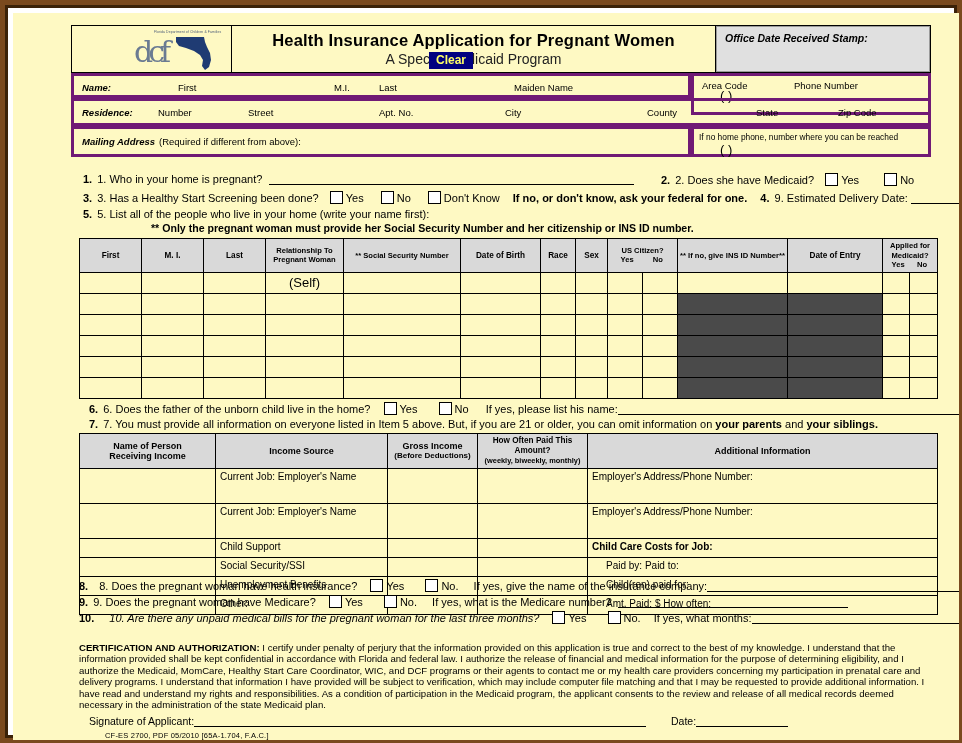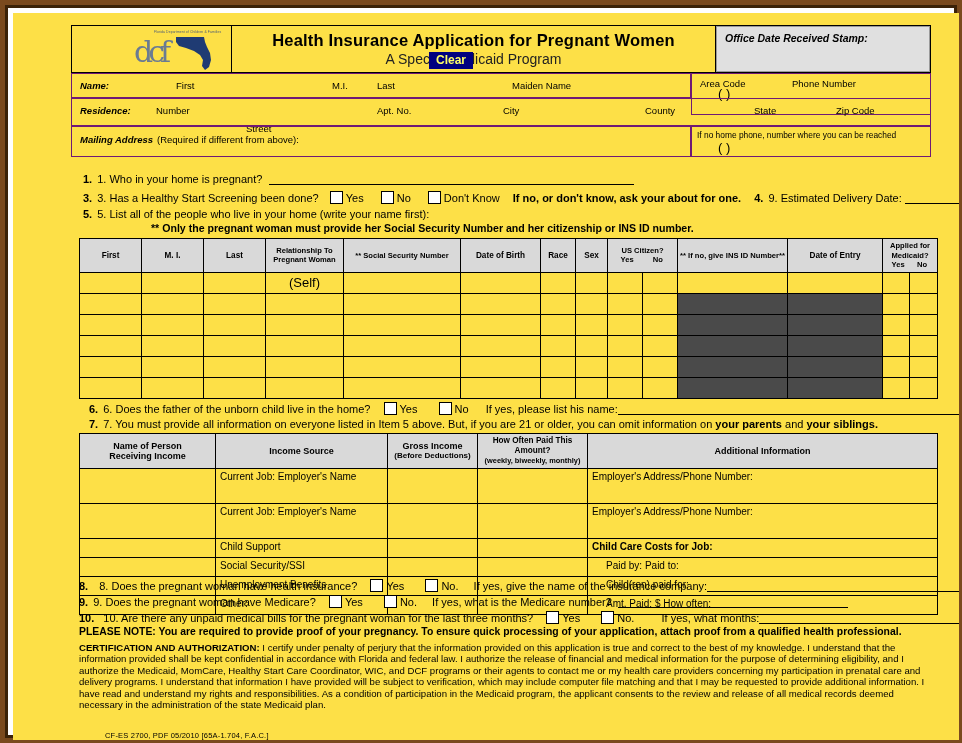--- a/index.html
+++ b/index.html
@@ -28,21 +28,21 @@
     position: absolute;
     left: 0; top: 0; right: 0; bottom: 0;
     border: 3px solid #3b2208;
     pointer-events: none;
   }
   #sheet {
     position: absolute;
     left: 8px; top: 8px;
     width: 946px;
     height: 727px;
-    background: #fde047;
+    background: #fef9c3;
     overflow: hidden;
   }
 
   
   .b  { font-weight: bold; }
   .bi { font-weight: bold; font-style: italic; }
 
   .checkbox {
     display: inline-block;
     width: 11px; height: 11px;
@@ -119,21 +119,21 @@
     font-style: italic;
   }
 
   
   .logo-wrap { position: absolute; left: 62px; top: 3px; width: 96px; height: 43px; }
   .logo-txt { position: absolute; left: 20px; top: 1px; font-size: 3.4px; color:#4a5a77; line-height:4px; letter-spacing:.1px;}
   .logo-dcf { position: absolute; left: 0px; top: 5px; font-family: "DejaVu Serif", serif; font-size: 30px; color: #6b7b92; letter-spacing: -5px; font-weight: 300; }
   .logo-fl  { position: absolute; left: 40px; top: 4px; }
 
   
-  .grid-row { position: absolute; box-sizing: border-box; border: 1px solid #701a75; }
+  .grid-row { position: absolute; box-sizing: border-box; border: 3px solid #701a75; }
   .cellTxt { position: absolute; font-size: 9.5px; }
 
   
   .q { position: absolute; font-size: 11px; white-space: nowrap; }
   .q-sm { position: absolute; font-size: 10.3px; white-space: nowrap; }
 
   
   #hh-table {
     position: absolute;
     left: 66px; top: 225px;
@@ -245,21 +245,21 @@
   </div>
   <div class="grid-row" style="left:678px; top:60px; width:240px; height:42px;">
     <span class="cellTxt" style="left:8px; top:4px;">Area Code</span>
     <span class="cellTxt" style="left:100px; top:4px;">Phone Number</span>
     <span class="cellTxt" style="left:26px; top:12px; font-size:13px;">(                  )</span>
   </div>
 
   <div class="grid-row" style="left:58px; top:85px; width:860px; height:28px;">
     <span class="cellTxt bi" style="left:8px; top:6px;">Residence:</span>
     <span class="cellTxt" style="left:84px; top:6px;">Number</span>
-    <span class="cellTxt" style="left:174px; top:24px;">Street</span>
+    <span class="cellTxt" style="left:174px; top:6px;">Street</span>
     <span class="cellTxt" style="left:305px; top:6px;">Apt. No.</span>
     <span class="cellTxt" style="left:431px; top:6px;">City</span>
     <span class="cellTxt" style="left:573px; top:6px;">County</span>
     <span class="cellTxt" style="left:682px; top:6px;">State</span>
     <span class="cellTxt" style="left:764px; top:6px;">Zip Code</span>
   </div>
 
   <div class="grid-row" style="left:58px; top:113px; width:620px; height:31px;">
     <span class="cellTxt" style="left:8px; top:7px;">
       <span class="bi">Mailing Address</span><span style="margin-left:4px;">(Required if different from above):</span>
@@ -267,29 +267,35 @@
   </div>
   <div class="grid-row" style="left:678px; top:113px; width:240px; height:31px;">
     <span class="cellTxt" style="left:5px; top:3px; font-size:8.4px;">If no home phone, number where you can be reached</span>
     <span class="cellTxt" style="left:26px; top:13px; font-size:13px;">(                  )</span>
   </div>
 
   <div class="q" style="left:70px; top:160px;">
     <span class="b">1.</span>
     <span style="margin-left:2px;">1. Who in your home is pregnant?</span>
     <span class="uline" style="width:365px; margin-left:4px;"></span>
+  </div>
+  <div class="q" style="left:648px; top:160px;">
+    <span class="b">2.</span>
+    <span style="margin-left:2px;">2. Does she have Medicaid?</span>
+    <span class="checkbox" style="margin-left:8px;"></span><span>Yes</span>
+    <span class="checkbox" style="margin-left:22px;"></span><span>No</span>
   </div>
 
   <div class="q" style="left:70px; top:178px;">
     <span class="b">3.</span>
     <span style="margin-left:2px;">3. Has a Healthy Start Screening been done?</span>
     <span class="checkbox" style="margin-left:8px;"></span><span>Yes</span>
     <span class="checkbox" style="margin-left:14px;"></span><span>No</span>
     <span class="checkbox" style="margin-left:14px;"></span><span>Don't Know</span>
-    <span class="b" style="margin-left:10px;">If no, or don't know, ask your about for one.</span>
+    <span class="b" style="margin-left:10px;">If no, or don't know, ask your federal for one.</span>
     <span class="b" style="margin-left:10px;">4.</span>
     <span style="margin-left:2px;">9. Estimated Delivery Date:</span>
     <span class="uline" style="width:100px;"></span>
   </div>
 
   <div class="q" style="left:70px; top:195px;">
     <span class="b">5.</span>
     <span style="margin-left:2px;">5. List all of the people who live in your home (write your name first):</span>
   </div>
   <div class="q b" style="left:138px; top:209px; font-size:10.6px;">** Only the pregnant woman must provide her Social Security Number and her citizenship or INS ID number.</div>
@@ -541,29 +547,32 @@
   <div class="q" style="left:66px; top:582px;">
     <span class="b">9.</span>
     <span style="margin-left:2px;">9. Does the pregnant woman have Medicare?</span>
     <span class="checkbox" style="margin-left:10px;"></span><span>Yes</span>
     <span class="checkbox" style="margin-left:18px;"></span><span>No.</span>
     <span style="margin-left:12px;">If yes, what is the Medicare number?</span><span class="uline" style="width:230px; margin-left:6px;"></span>
   </div>
 
   <div class="q" style="left:66px; top:598px;">
     <span class="b">10.</span>
-    <span style="margin-left:6px;">10. Are there any unpaid medical bills for the pregnant woman for the last three months?</span>
+    <span style="margin-left:12px;font-style:italic;">10. Are there any unpaid medical bills for the pregnant woman for the last three months?</span>
     <span class="checkbox" style="margin-left:10px;"></span><span>Yes</span>
     <span class="checkbox" style="margin-left:18px;"></span><span>No.</span>
-    <span style="margin-left:24px;">If yes, what months:</span><span class="uline" style="width:310px;"></span>
-  </div>
-
-  <div id="note-text">PLEASE NOTE:  You are required to provide proof of your pregnancy.  To ensure quick processing of your application, attach proof from a qualified health professional.</div>
+    <span style="margin-left:10px;">If yes, what months:</span><span class="uline" style="width:310px;"></span>
+  </div>
+
 
   <div id="cert-block">
     <span class="b">CERTIFICATION AND AUTHORIZATION:</span><span>  I certify under penalty of perjury that the information provided on this application is true and correct to the best of my knowledge.  I understand that the information provided shall be kept confidential in accordance with Florida and federal law.  I authorize the release of financial and medical information for the purpose of determining eligibility, and I authorize the Medicaid, MomCare, Healthy Start Care Coordinator, WIC, and DCF programs or their agents to contact me or my health care providers concerning my participation in prenatal care and delivery programs.  I understand that information I have provided will be subject to verification, which may include computer file matching and that I may be requested to provide additional information.  I have read and understand my rights and responsibilities.  As a condition of participation in the Medicaid program, the applicant consents to the review and release of all medical records deemed necessary in the administration of the state Medicaid plan.</span>
   </div>
 
+  <div id="sig-line">
+    <span>Signature of Applicant:</span><span class="uline" style="width:452px;"></span>
+    <span style="margin-left:22px;">Date:</span><span class="uline" style="width:92px;"></span>
+  </div>
 
   <div id="form-code">CF-ES 2700, PDF 05/2010   [65A-1.704, F.A.C.]</div>
 
 </div>
 </div>
 
 </body></html>

